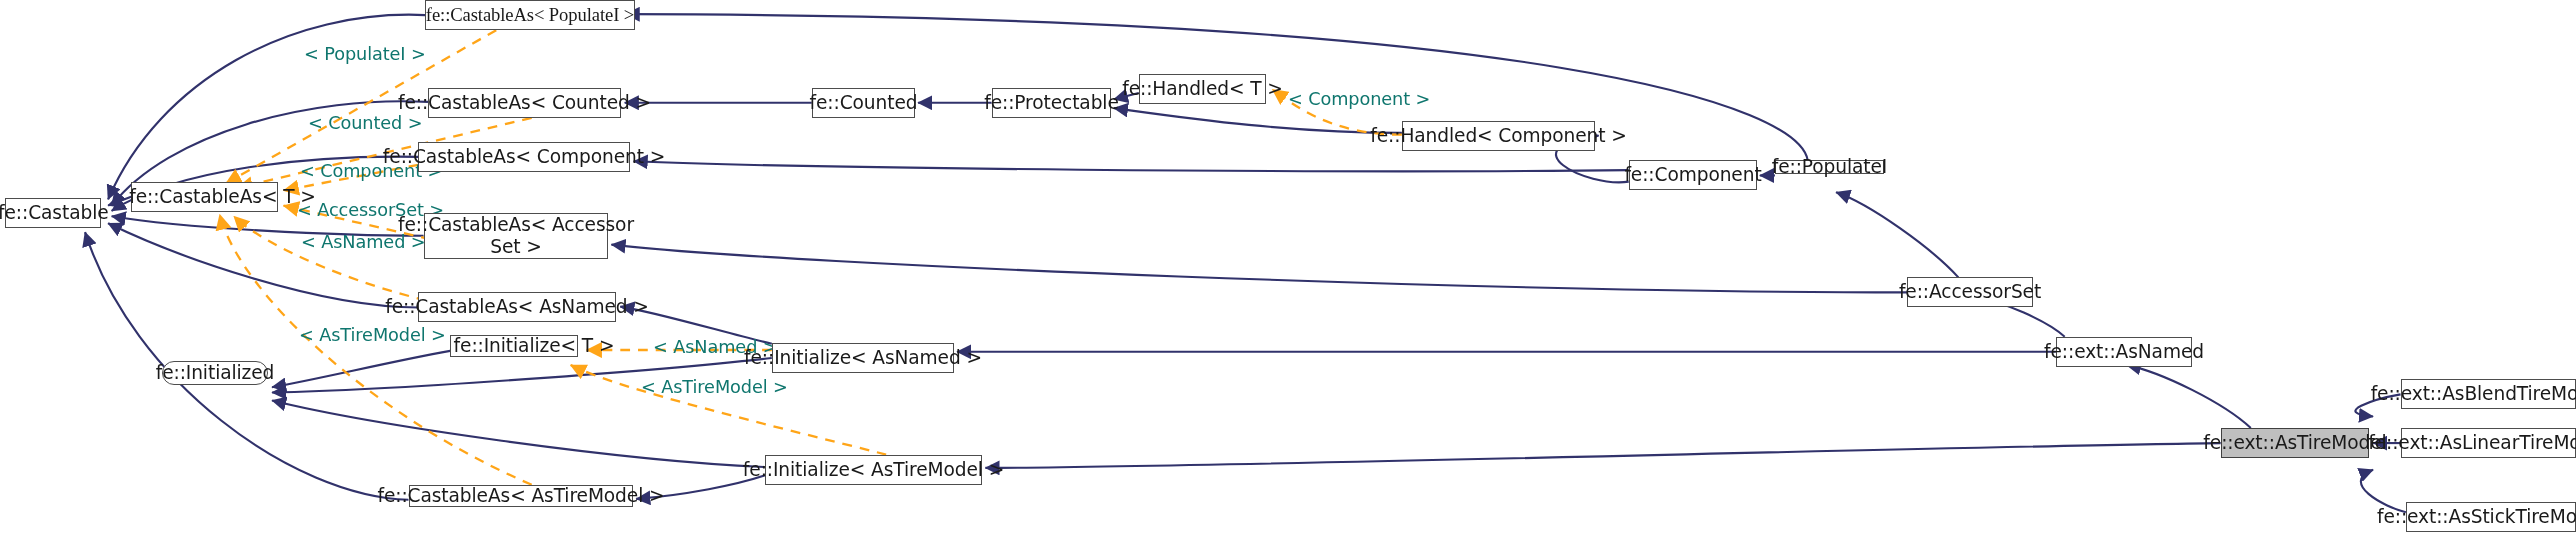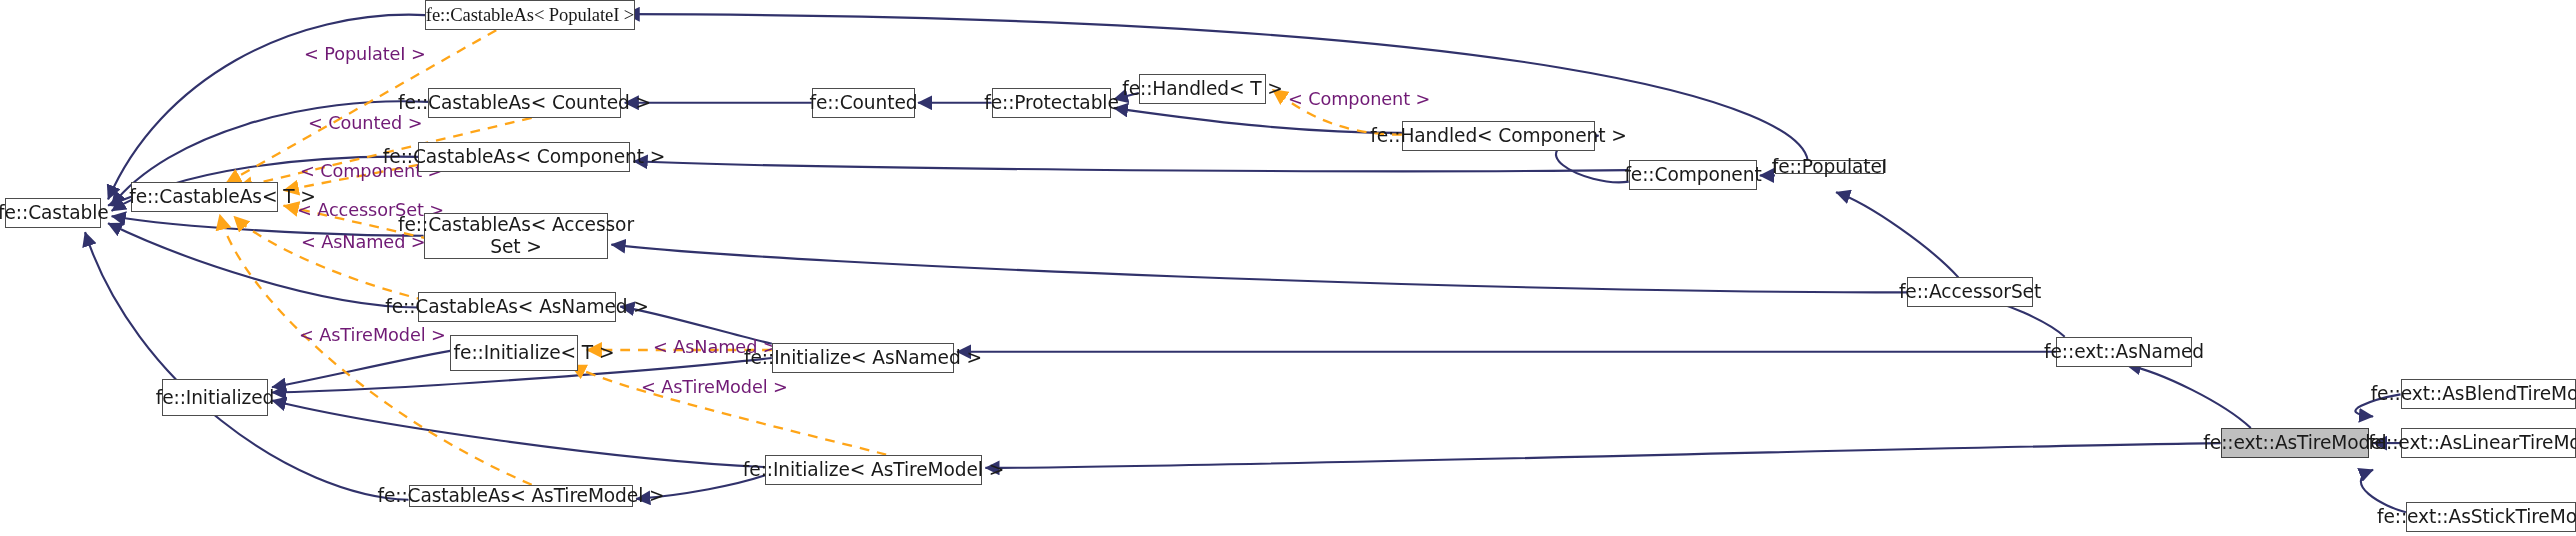--- a/index.html
+++ b/index.html
@@ -40,21 +40,21 @@
     letter-spacing: -0.1px;
     z-index: 5;
   }
   .node.highlight {
     background: #bfbfbf;
     border-color: #404040;
   }
   .edge-label {
     position: absolute;
     font-size: 17.7px;
-    color: #701a75;
+    color: #0f766e;
     white-space: nowrap;
     z-index: 4;
     background: transparent;
     letter-spacing: -0.1px;
   }
 </style>
 </head>
 <body>
 
 <div id="graph-root">
@@ -121,28 +121,28 @@
       <path d="M 600,547 C 420,470 270,330 248,242"></path>
       <path d="M 1582,152 C 1500,152 1460,118 1436,101"></path>
       <path d="M 871,395 L 662,395"></path>
       <path d="M 1000,513 C 870,480 700,440 644,412"></path>
     </g>
   </svg>
 
   <div id="node-layer">
       <div class="node" style="left: 5.3px; top: 198px; width: 96px; height: 30px;">fe::Castable</div>
       <div class="node" style="left: 131px; top: 182px; width: 147px; height: 30px; padding-left: 36px;">fe::CastableAs&lt; T &gt;</div>
-      <div class="node" style="left: 162px; top: 379px; width: 106px; height: 37px;">fe::Initialized</div>
+      <div class="node" style="left: 162px; top: 361px; width: 106px; height: 24px; border-radius: 13px;">fe::Initialized</div>
       <div class="node" style="left: 425px; top: 0px; width: 210px; height: 30px; font-family: Liberation Serif, serif;">fe::CastableAs&lt; PopulateI &gt;</div>
       <div class="node" style="left: 428px; top: 88px; width: 193px; height: 30px;">fe::CastableAs&lt; Counted &gt;</div>
       <div class="node" style="left: 418px; top: 142px; width: 212px; height: 30px;">fe::CastableAs&lt; Component &gt;</div>
       <div class="node" style="left: 424px; top: 213px; width: 184px; height: 46px;">fe::CastableAs&lt; Accessor
 Set &gt;</div>
       <div class="node" style="left: 418px; top: 292px; width: 198px; height: 30px;">fe::CastableAs&lt; AsNamed &gt;</div>
-      <div class="node" style="left: 450px; top: 335px; width: 128px; height: 36px; padding-left: 40px;">fe::Initialize&lt; T &gt;</div>
+      <div class="node" style="left: 450px; top: 335px; width: 128px; height: 22px; padding-left: 40px;">fe::Initialize&lt; T &gt;</div>
       <div class="node" style="left: 409px; top: 485px; width: 224px; height: 22px;">fe::CastableAs&lt; AsTireModel &gt;</div>
       <div class="node" style="left: 812px; top: 88px; width: 103px; height: 30px;">fe::Counted</div>
       <div class="node" style="left: 992px; top: 88px; width: 119px; height: 30px;">fe::Protectable</div>
       <div class="node" style="left: 1139px; top: 74px; width: 127px; height: 30px;">fe::Handled&lt; T &gt;</div>
       <div class="node" style="left: 1402px; top: 121px; width: 193px; height: 30px;">fe::Handled&lt; Component &gt;</div>
       <div class="node" style="left: 772px; top: 335px; width: 182px; height: 30px; margin-top: 8px;">fe::Initialize&lt; AsNamed &gt;</div>
       <div class="node" style="left: 765px; top: 455px; width: 217px; height: 30px;">fe::Initialize&lt; AsTireModel &gt;</div>
       <div class="node" style="left: 1629px; top: 160px; width: 128px; height: 30px;">fe::Component</div>
       <div class="node" style="left: 1775px; top: 160px; width: 109px; height: 14px;">fe::PopulateI</div>
       <div class="node" style="left: 1907px; top: 277px; width: 126px; height: 30px;">fe::AccessorSet</div>

